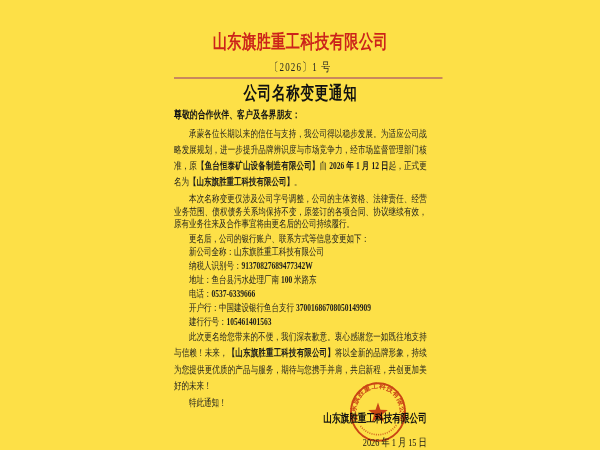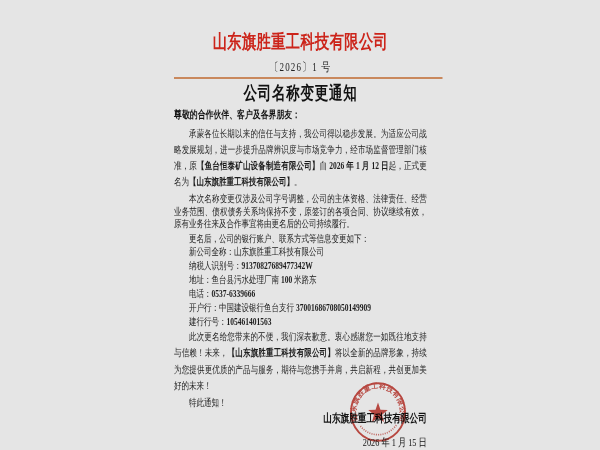--- a/index.html
+++ b/index.html
@@ -6,21 +6,21 @@
   html, body {
     width: 600px; height: 450px;
     background: #ffffff;
     font-family: "Liberation Serif", serif;
     color: #1a1a1a;
     overflow: hidden;
   }
   .canvas {
     position: relative;
     width: 600px; height: 450px;
-    background: #e5e5e5;
+    background: #fde047;
   }
   
   .doc {
     position: absolute;
     left: 174px; top: 0;
     width: 337px;
     transform: scaleX(0.75);
     transform-origin: 0 0;
   }
   .letterhead {

